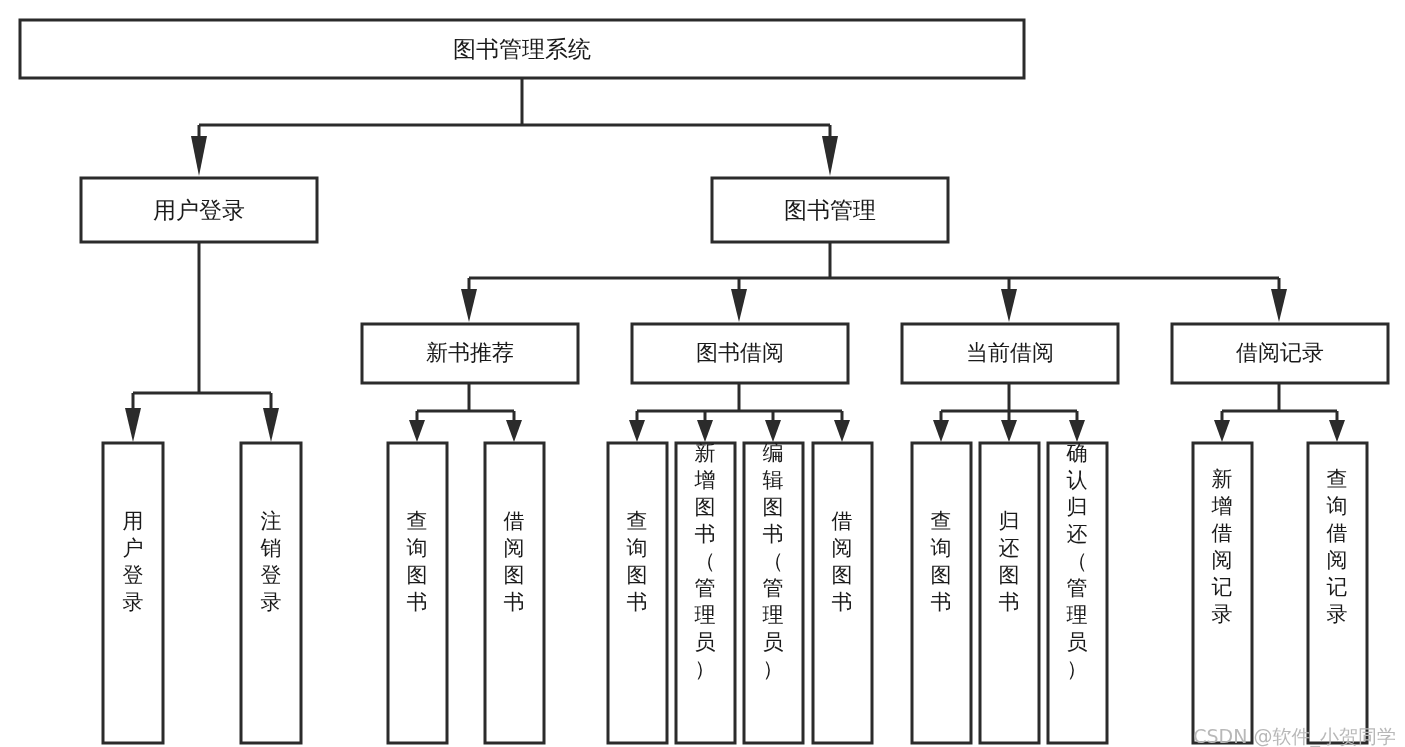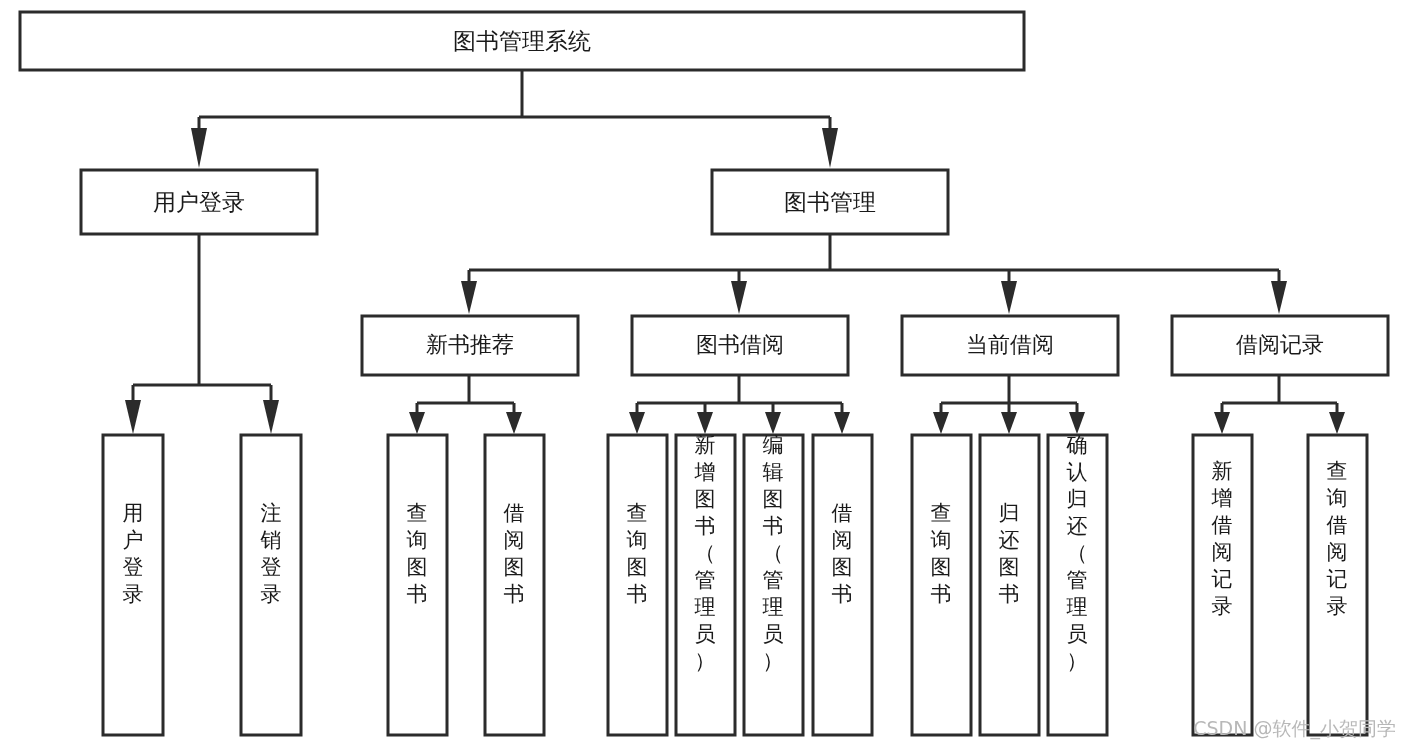--- a/index.html
+++ b/index.html
@@ -10,21 +10,21 @@
   body {
     width: 1405px;
     height: 747px;
     font-family: "DejaVu Sans", "Liberation Sans", sans-serif;
     overflow: hidden;
     position: relative;
   }
   #diagram-root {
     position: absolute;
     left: 0;
-    top: 0;
+    top: 8px;
     width: 1405px;
     height: 550px;
   }
   .node-box {
     fill: #ffffff;
     stroke: #2b2b2b;
     stroke-width: 3;
   }
   .node-label {
     font-family: "DejaVu Sans", "Liberation Sans", sans-serif;

